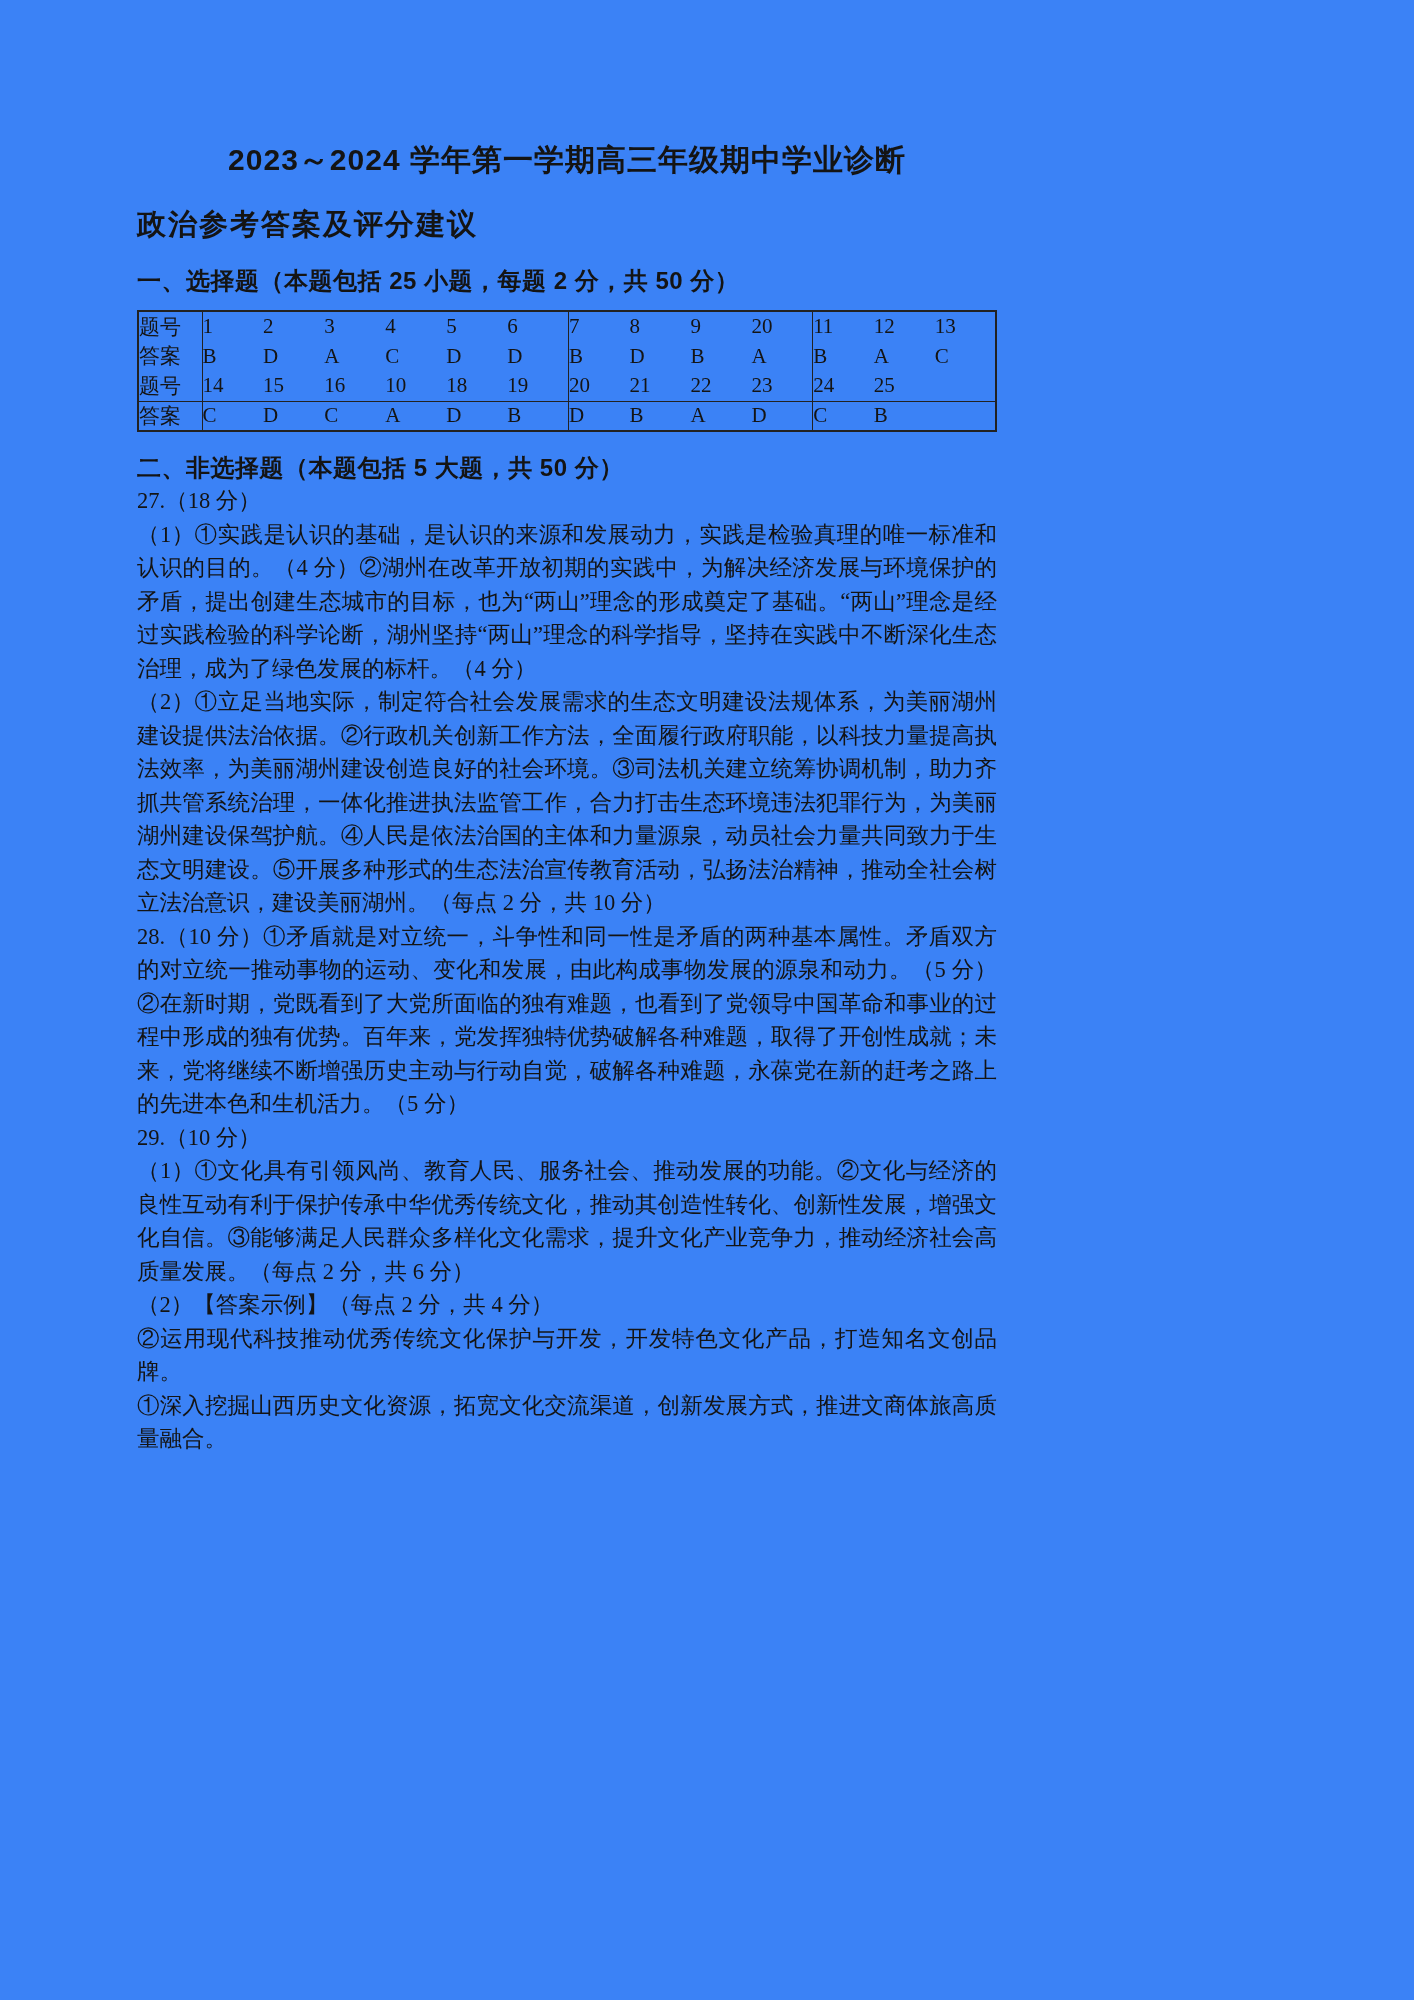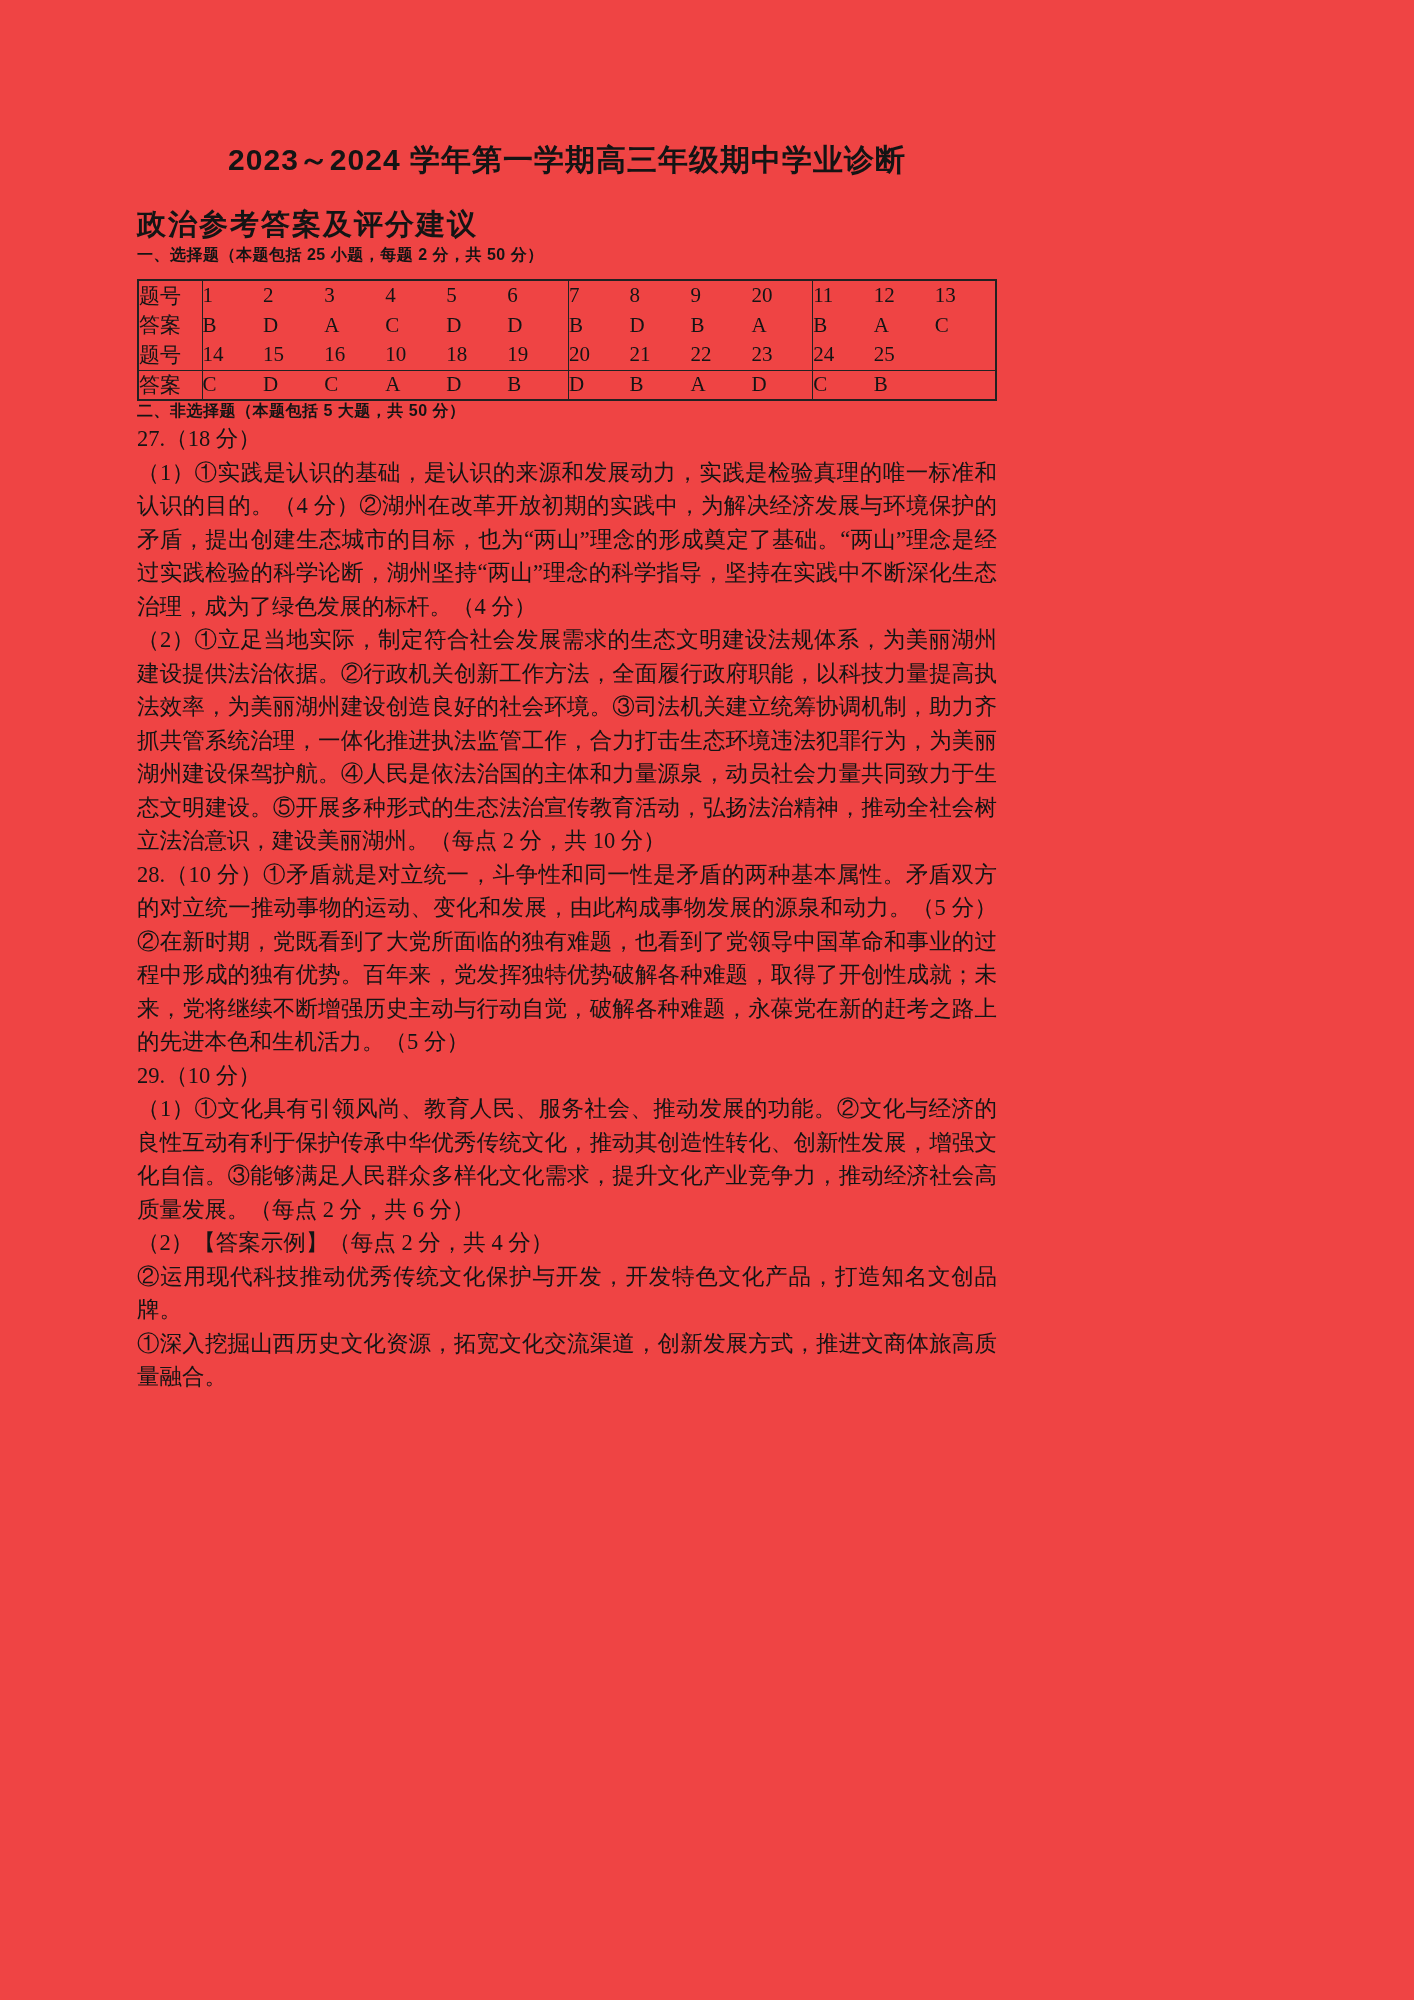--- a/index.html
+++ b/index.html
@@ -1,21 +1,21 @@
 <!DOCTYPE html>
 <html><head>
 <meta charset="utf-8">
 <style>
   * { margin: 0; padding: 0; box-sizing: border-box; }
   html, body { background: #ffffff; }
   .page {
     position: relative;
     width: 1414px;
     height: 2000px;
-    background: #ef4444;
+    background: #3b82f6;
     color: #141414;
     font-family: "Liberation Serif", "DejaVu Serif", serif;
     overflow: hidden;
   }
   .content {
     position: absolute;
     left: 137px;
     top: 140px;
     width: 860px;
   }
@@ -29,22 +29,23 @@
   .doc-subtitle {
     font-family: "Liberation Sans", "DejaVu Sans", sans-serif;
     font-size: 29px;
     font-weight: 700;
     text-align: left;
     margin-top: 24px;
     letter-spacing: 2px;
   }
   .sec-heading {
     font-family: "Liberation Sans", "DejaVu Sans", sans-serif;
-    font-size: 16px;
+    font-size: 24px;
     font-weight: 700;
+    margin-top: 20px;
     letter-spacing: 0.5px;
   }
   table.answers {
     width: 100%;
     border-collapse: collapse;
     table-layout: fixed;
     margin-top: 13px;
     border: 2px solid #222222;
     font-size: 21px;
   }

